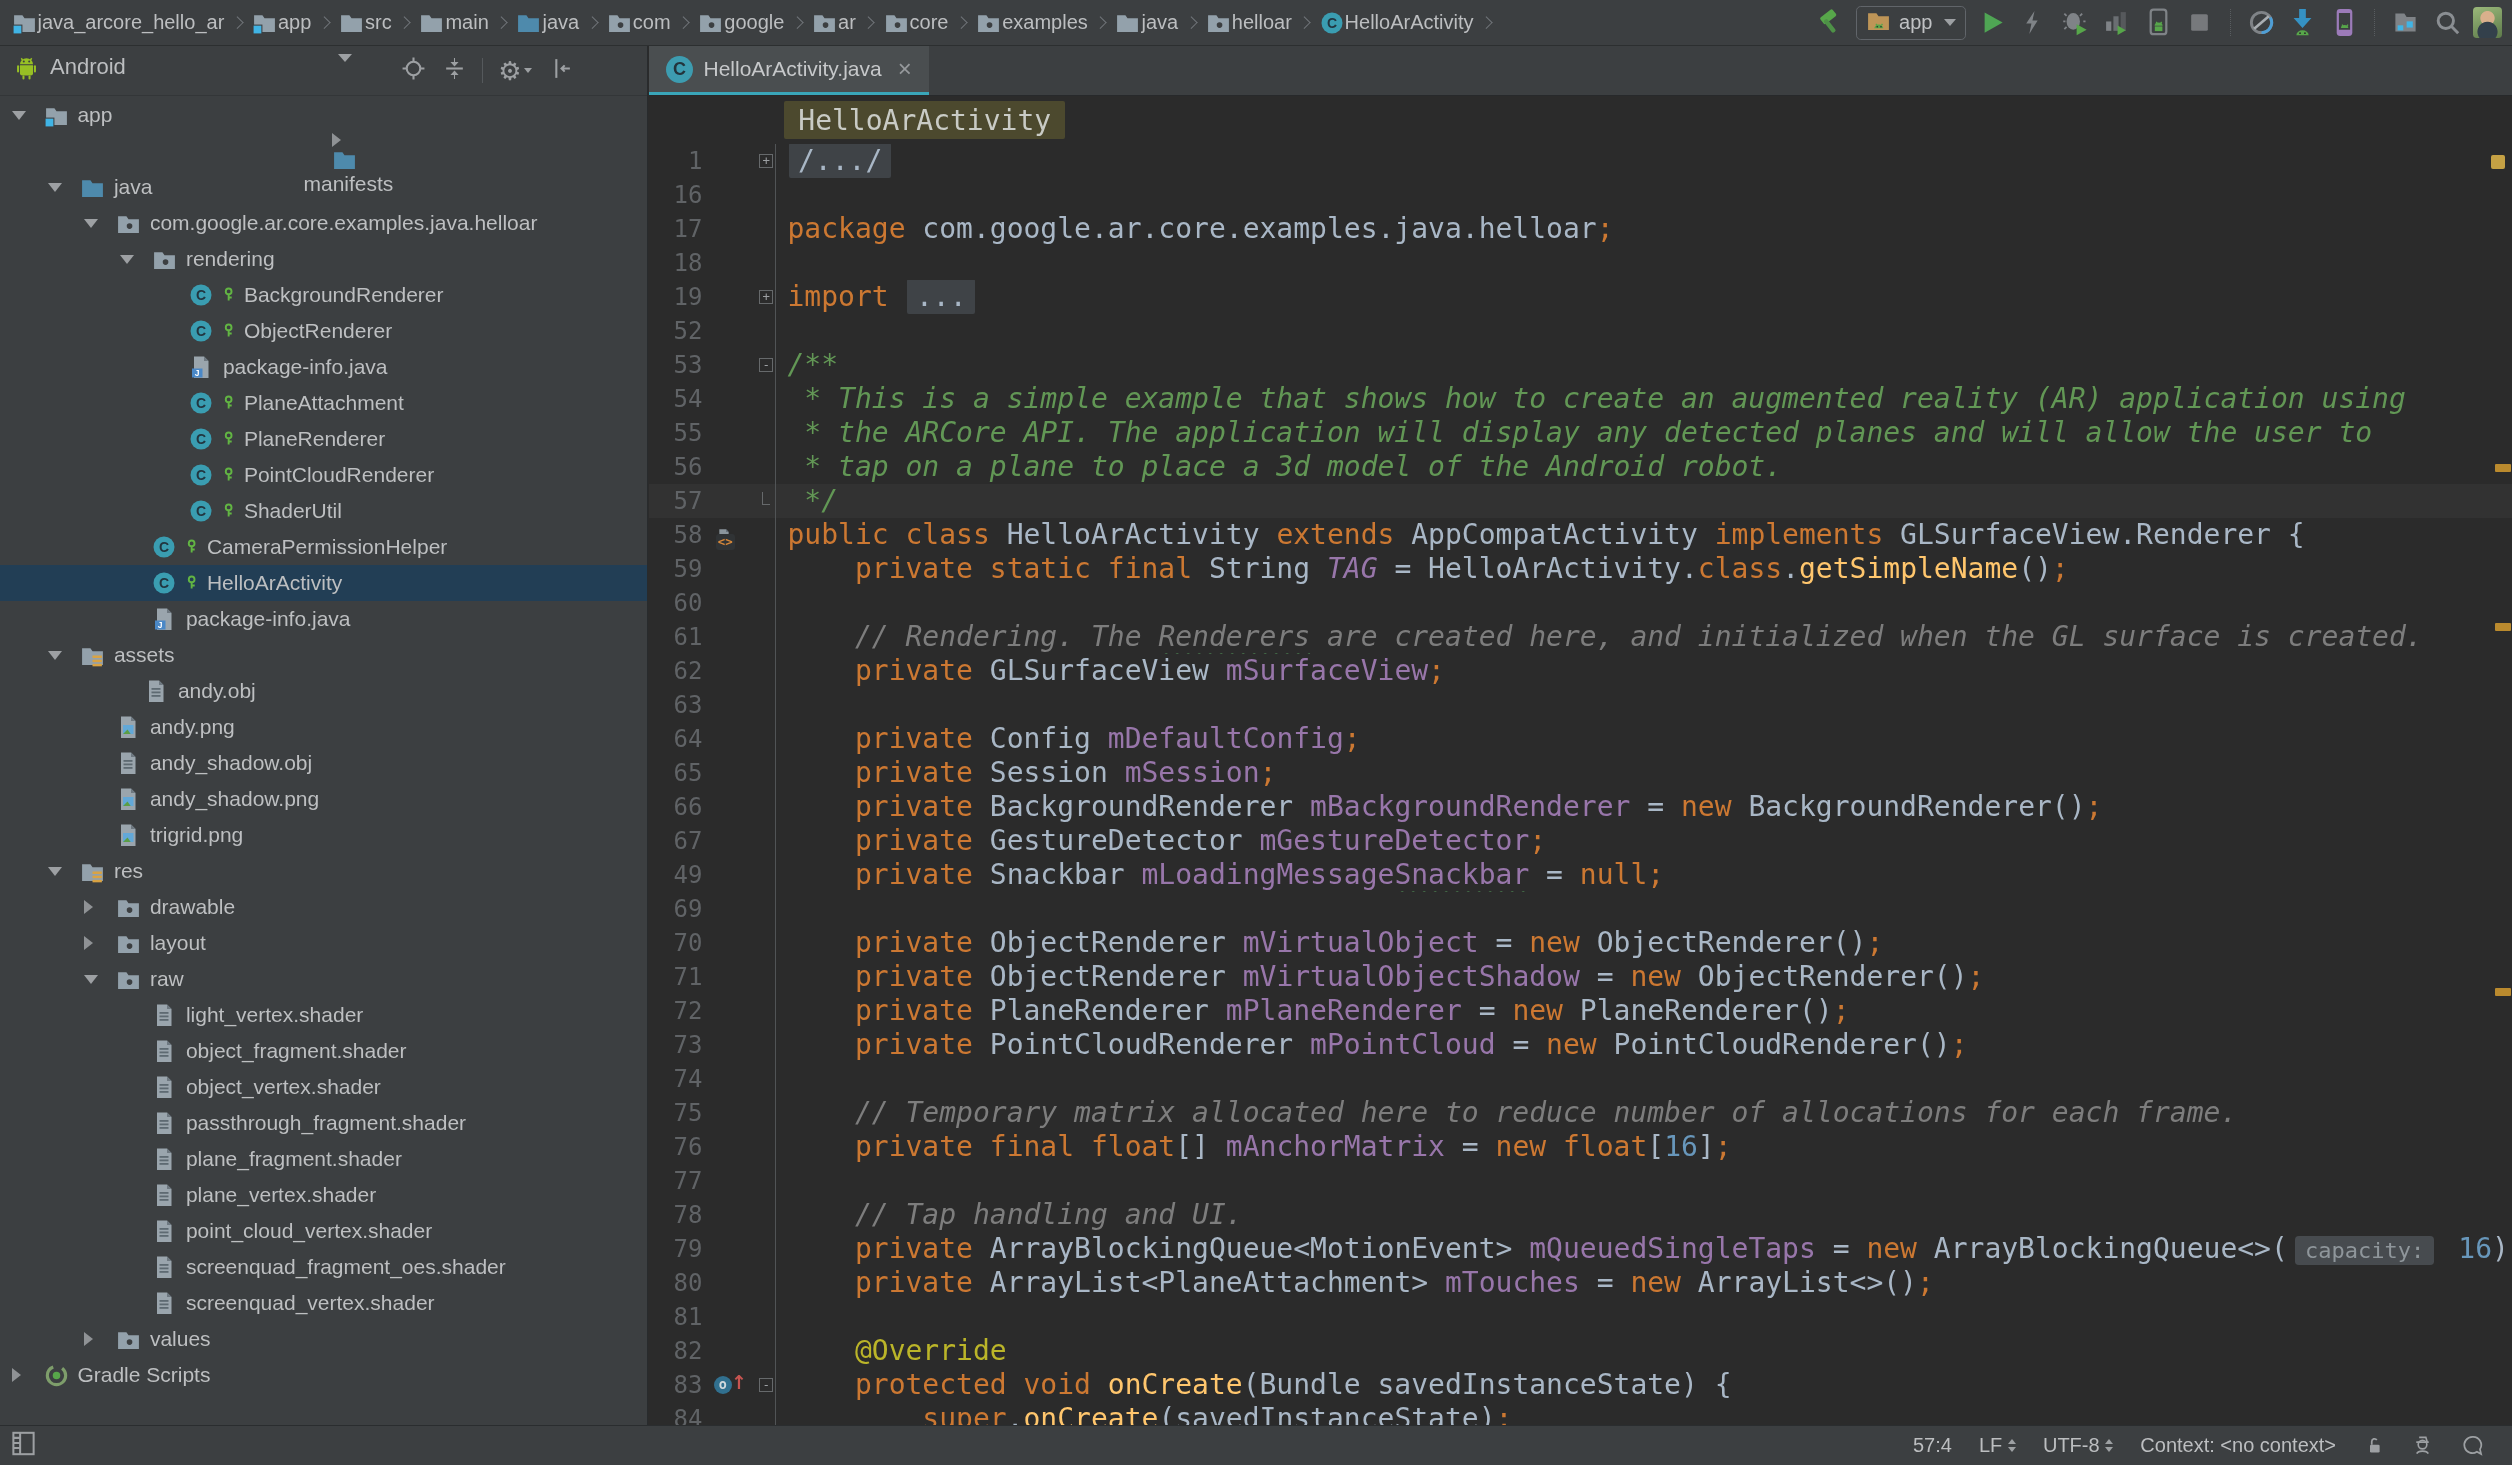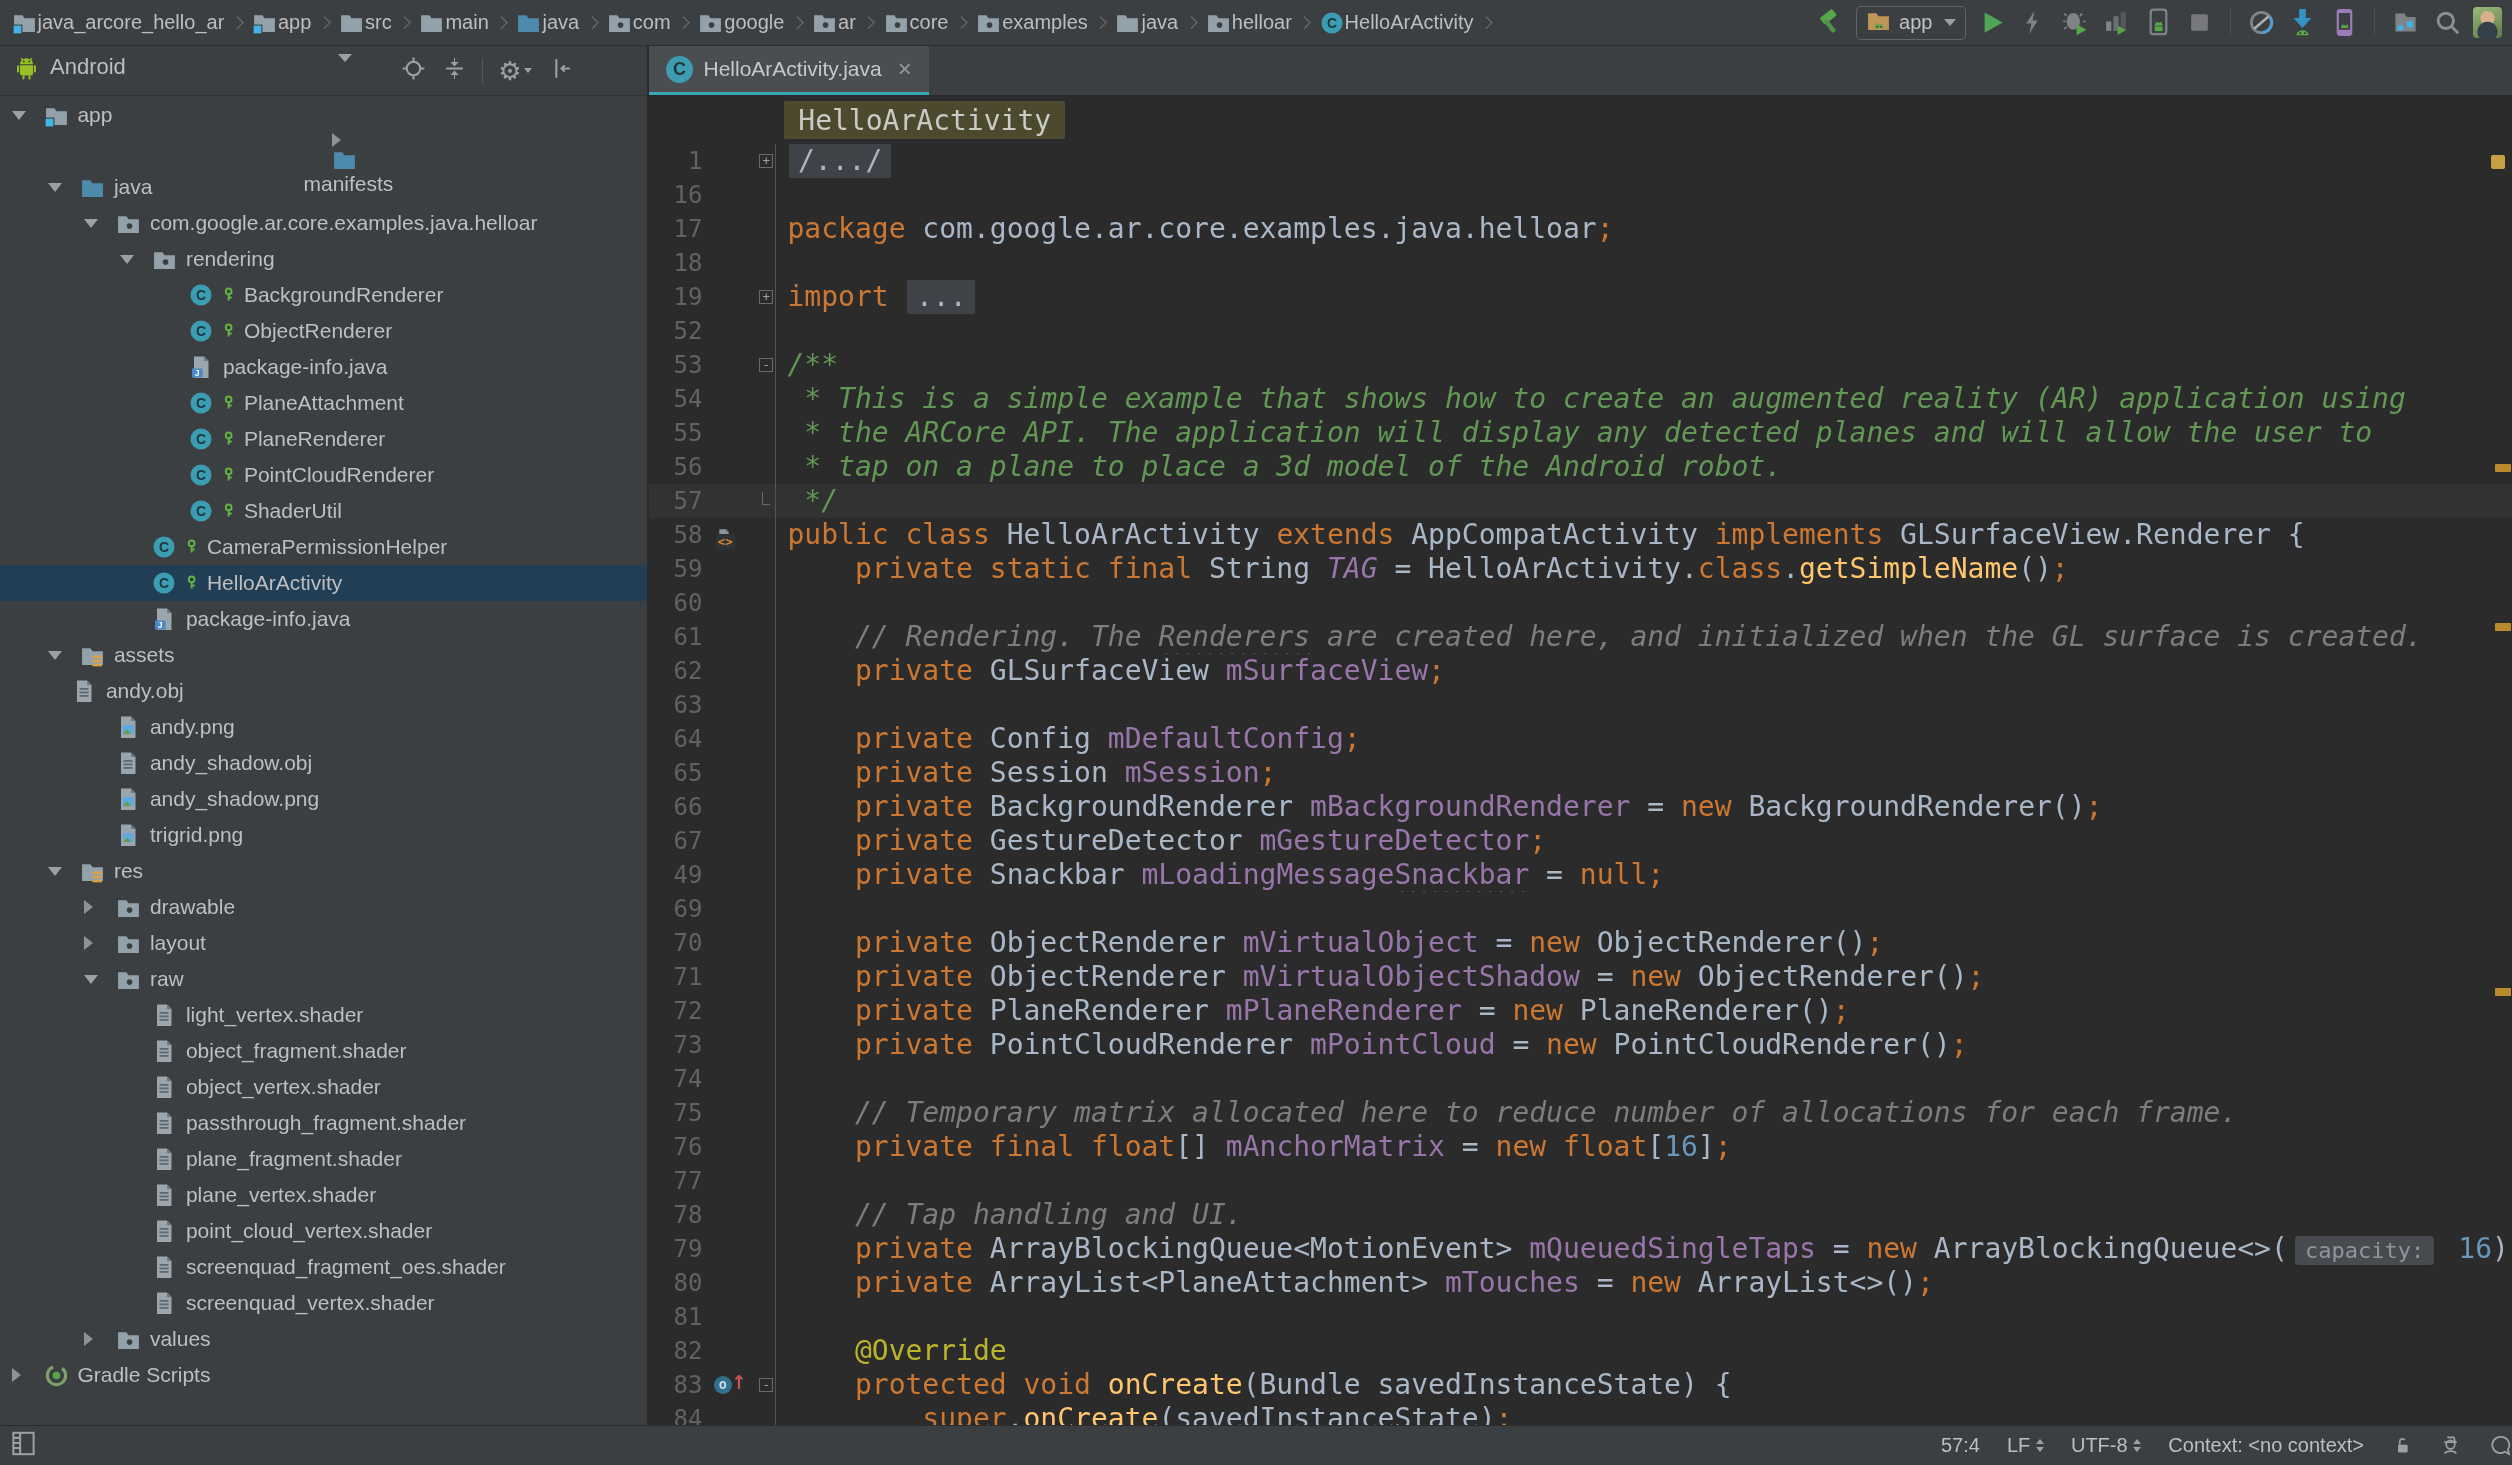--- a/index.html
+++ b/index.html
@@ -96,21 +96,21 @@
                color:#cfd8dc; font:bold 13.4px/18px "DejaVu Sans Mono",monospace; text-align:center; }
   .gover .oa { position:absolute; left:17px; top:-1.9px; color:#c75450; font:bold 19px/19px "DejaVu Sans",sans-serif; }
 
   .stripe-square { position:absolute; right:6.7px; top:109px; width:14.3px; height:14.3px; background:#c5a144; border-radius:1.9px; }
   .stick { position:absolute; right:1px; width:16px; height:7.6px; background:#ba8a2e; border-radius:1px; }
 
   
   .statusbar { position:absolute; left:0; bottom:0; width:2512px; height:40px; background:#3c3f41;
                border-top:1px solid #2a2d2f; display:flex; align-items:center; font-size:20px; color:#bcbec0; }
   .sb-left { padding-left:9.6px; display:flex; align-items:center; }
-  .sb-right { margin-left:auto; display:flex; align-items:center; gap:27px; padding-right:0; }
+  .sb-right { margin-left:auto; display:flex; align-items:center; gap:27px; padding-right:28px; }
   .updn { display:inline-flex; flex-direction:column; gap:2.9px; margin-left:5.7px; vertical-align:middle; }
   .updn i { display:block; width:0; height:0; border-left:4.8px solid transparent; border-right:4.8px solid transparent; }
   .updn .u { border-bottom:5.7px solid #9da0a3; }
   .updn .d { border-top:5.7px solid #9da0a3; }
   .sbitem { display:flex; align-items:center; }
 </style>
 </head>
 <body>
 
 <div class="topbar">
@@ -608,21 +608,21 @@
         <span class="ticon">
           <svg viewBox="0 0 24 24" width="25" height="25">
             <path d="M2 5h8l2 3h10v13H2z" fill="#93A1AB"></path>
             <rect x="12" y="12" width="9" height="2.4" fill="#D9A343"></rect>
             <rect x="12" y="16" width="9" height="2.4" fill="#D9A343"></rect>
             <rect x="12" y="20" width="9" height="2.4" fill="#D9A343"></rect>
           </svg>
         </span>
         <span class="tlabel">assets</span>
       </div>
-      <div class="trow" style="padding-left: 40px;">
+      <div class="trow" style="padding-left: 112px;">
         <span class="tarrow"></span>
         <span class="ticon">
           <svg viewBox="0 0 24 24" width="24" height="24">
             <path d="M5 1.5h10l4.5 4.5v17H5z" fill="#9AA5AD"></path>
             <path d="M15 1.5l4.5 4.5H15z" fill="#6E7880"></path>
             <rect x="7.5" y="9" width="9" height="1.8" fill="#5E6A72"></rect>
             <rect x="7.5" y="12.5" width="9" height="1.8" fill="#5E6A72"></rect>
             <rect x="7.5" y="16" width="9" height="1.8" fill="#5E6A72"></rect>
           </svg>
         </span>

